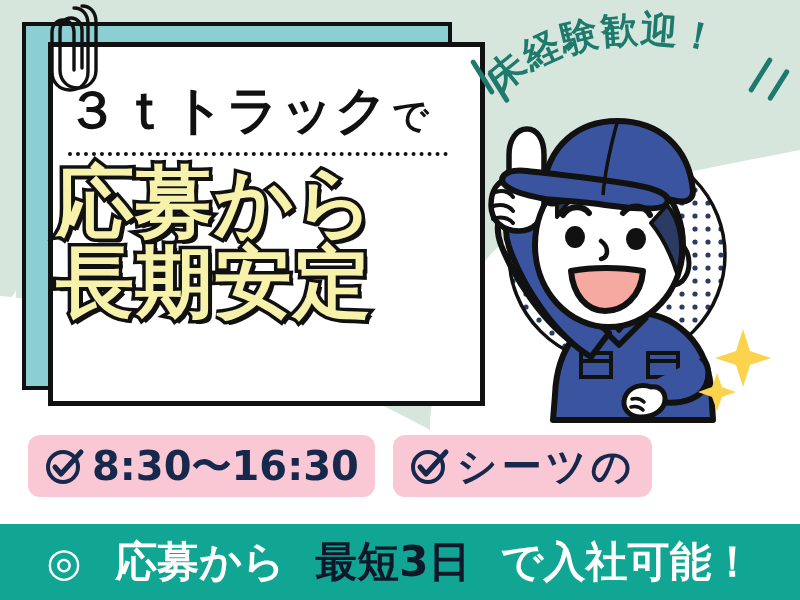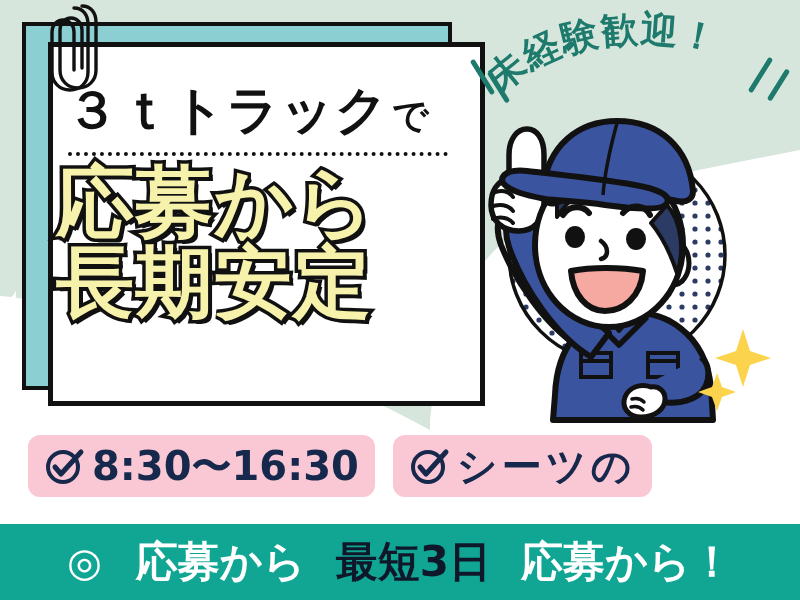--- a/index.html
+++ b/index.html
@@ -353,16 +353,16 @@
       </svg>
       <span class="badge-text jp">シーツの</span>
     </div>
 
   </div>
 
   <div class="bottom-bar">
     <span class="bar-mark">◎</span>
     <span class="bar-text">応募から</span>
     <span class="bar-text accent">最短3日</span>
-    <span class="bar-text">応募から！</span>
+    <span class="bar-text">で入社可能！</span>
   </div>
 
 </div>
 
 </body></html>

